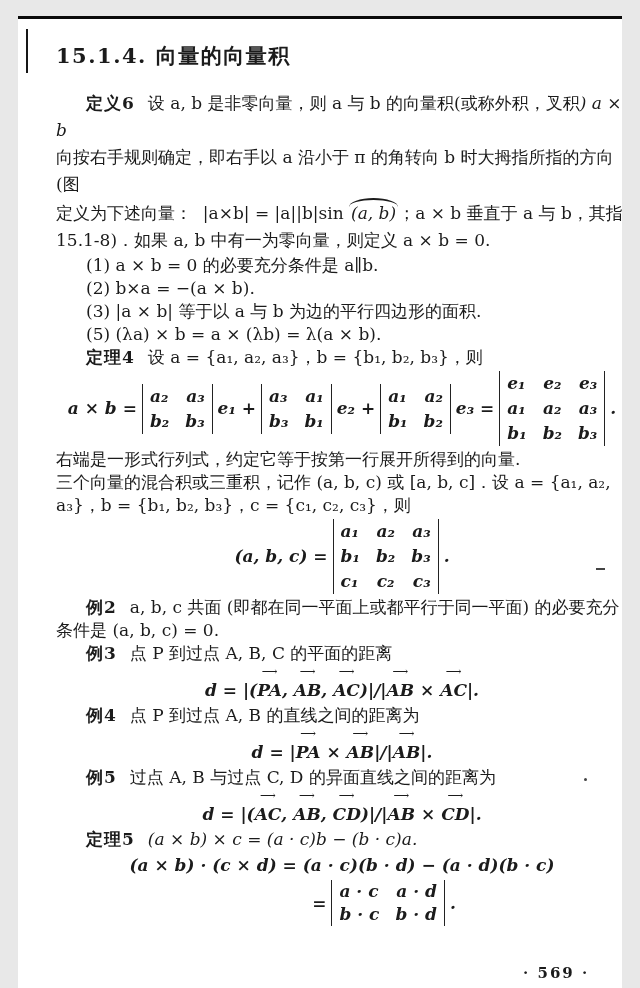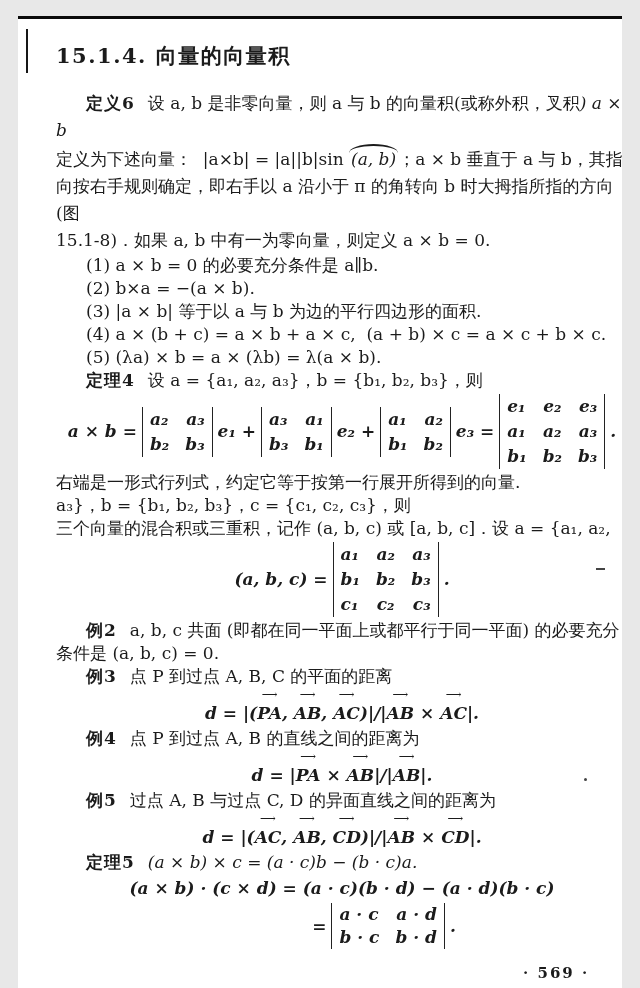--- a/index.html
+++ b/index.html
@@ -59,29 +59,28 @@
   <div class="scan-mark-left"></div>
   <div class="speck speck1"></div>
   <div class="speck speck2"></div>
 
   <div class="content">
 
     <h1 class="section-title">15.1.4. 向量的向量积</h1>
 
     <div class="para1">
       <p class="ln indent"><span class="kw">定义6</span><span>设 a, b 是非零向量，则 a 与 b 的</span><b class="term">向量积</b><span>(或称</span><b class="term">外积</b><span>，</span><b class="term">叉积</b><span class="m">) a × b</span></p>
+      <p class="ln">向按右手规则确定，即右手以 a 沿小于 π 的角转向 b 时大拇指所指的方向 (图</p>
       <p class="ln"><span>定义为下述向量：&nbsp;&nbsp;|a×b| = |a||b|sin&nbsp;</span><span class="overarc m"><span>(a, b)</span></span><span>；a × b 垂直于 a 与 b，其指</span></p>
-      <p class="ln">向按右手规则确定，即右手以 a 沿小于 π 的角转向 b 时大拇指所指的方向 (图</p>
       <p class="ln">15.1-8)．如果 a, b 中有一为零向量，则定义 a × b = 0.</p>
     </div>
 
     <p class="ln indent">(1) a × b = 0 的必要充分条件是 a∥b.</p>
     <p class="ln indent">(2) b×a = −(a × b).</p>
     <p class="ln indent">(3) |a × b| 等于以 a 与 b 为边的平行四边形的面积.</p>
-    <p class="ln indent">(4) a × (b + c) = a × b + a × c,&nbsp;&nbsp;(a + b) × c = a × c + b × c.</p>
     <p class="ln indent">(5) (λa) × b = a × (λb) = λ(a × b).</p>
 
     <p class="ln indent"><span class="kw">定理4</span><span>设 a = {a₁, a₂, a₃}，b = {b₁, b₂, b₃}，则</span></p>
 
     <div class="formula">
       <span class="m">a × b =</span>
       <span class="det">
           <span class="det-row">
             <span class="det-cell">a₂</span>
             <span class="det-cell">a₃</span>
@@ -129,22 +128,22 @@
             <span class="det-cell">b₁</span>
             <span class="det-cell">b₂</span>
             <span class="det-cell">b₃</span>
           </span>
         </span>
       <span class="m">.</span>
     </div>
 
     <p class="ln">右端是一形式行列式，约定它等于按第一行展开所得到的向量.</p>
 
+    <p class="ln"><span>三个向量的</span><b class="term">混合积</b><span>或</span><b class="term">三重积</b><span>，记作 (a, b, c) 或 [a, b, c]．设 a = {a₁, a₂,</span></p>
     <p class="ln">a₃}，b = {b₁, b₂, b₃}，c = {c₁, c₂, c₃}，则</p>
-    <p class="ln"><span>三个向量的</span><b class="term">混合积</b><span>或</span><b class="term">三重积</b><span>，记作 (a, b, c) 或 [a, b, c]．设 a = {a₁, a₂,</span></p>
 
     <div class="formula">
       <span class="m">(a, b, c) =</span>
       <span class="det">
           <span class="det-row">
             <span class="det-cell">a₁</span>
             <span class="det-cell">a₂</span>
             <span class="det-cell">a₃</span>
           </span>
           <span class="det-row">

